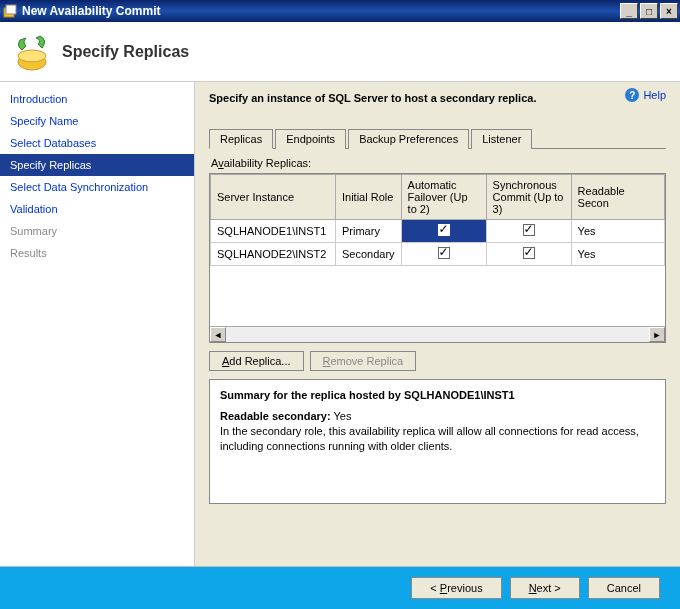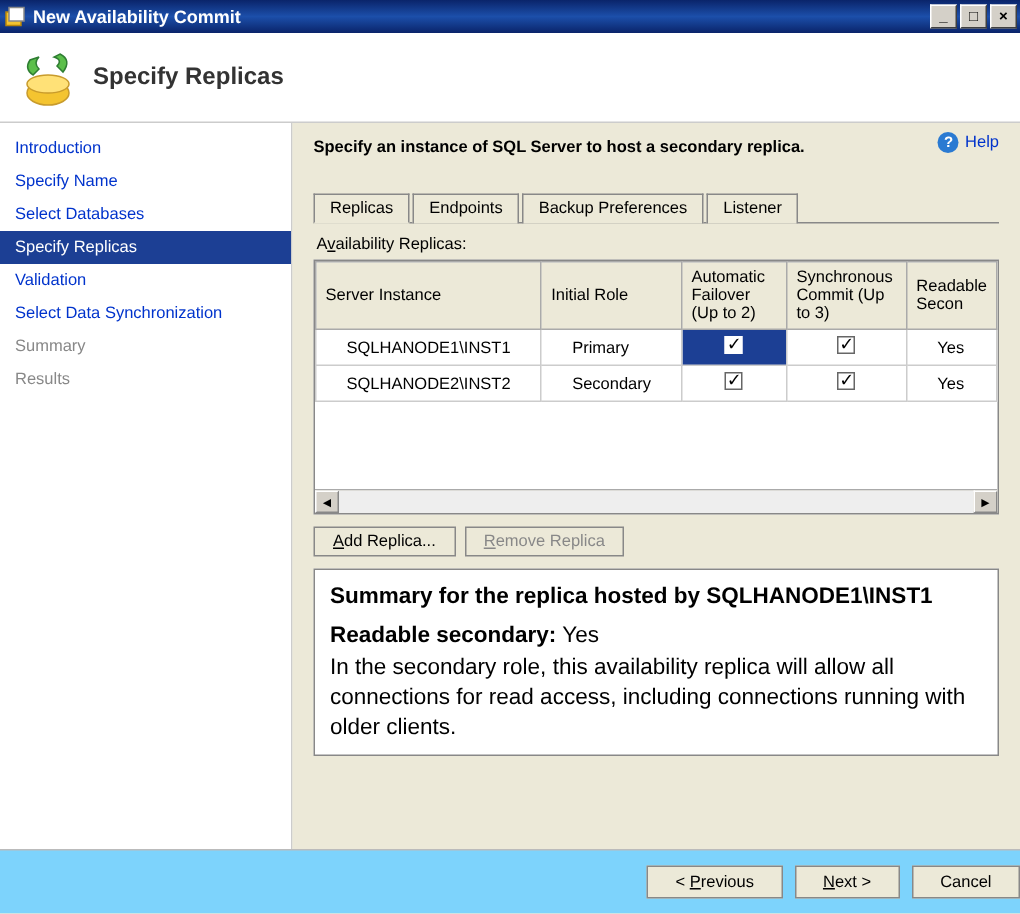--- a/index.html
+++ b/index.html
@@ -24,36 +24,36 @@
 .instruction { font-weight: bold; font-size: 11px; margin-bottom: 16px; }
 .tab-strip { display: flex; border-bottom: 1px solid #888; margin-top: 24px; }
 .tab { padding: 3px 10px; border: 1px solid #888; border-bottom: none; background: #ece9d8; margin-right: 2px; cursor: pointer; position: relative; top: 1px; }
 .tab.active { background: #ece9d8; border-bottom: 1px solid #ece9d8; }
 .tab-body { padding: 6px 0 0 0; }
 .section-label { margin: 2px 0 4px 2px; }
 .underline { text-decoration: underline; }
 .grid-wrap { border: 1px solid #888; background: #fff; height: 170px; overflow: hidden; position: relative; }
 .grid { width: 100%; border-collapse: collapse; }
 .grid th { background: #ece9d8; border: 1px solid #aaa; font-weight: normal; padding: 4px 6px; text-align: left; font-size: 11px; }
-.grid td { border: 1px solid #ccc; padding: 4px 20px; background: #fff; font-size: 11px; }
+.grid td { border: 1px solid #ccc; padding: 4px 6px; background: #fff; font-size: 11px; }
 .grid td.cell-sel { background: #1c3f94; }
 .chk { display: inline-block; width: 12px; height: 12px; border: 1px solid #666; background: #fff; position: relative; }
 .chk.checked::after { content: "✓"; position: absolute; top: -3px; left: 0; font-size: 12px; color: #000; }
 .td-center { text-align: center; }
 .hscroll { position: absolute; bottom: 0; left: 0; right: 0; height: 16px; background: #ece9d8; border-top: 1px solid #aaa; display: flex; }
 .hscroll-btn { width: 16px; height: 15px; background: #d4d0c8; border: 1px solid #fff; border-right-color: #888; border-bottom-color: #888; display: flex; align-items: center; justify-content: center; font-size: 9px; cursor: pointer; }
 .hscroll-track { flex: 1; background: #eee; }
 .btn-row { margin-top: 8px; display: flex; gap: 6px; }
 .btn { padding: 3px 12px; background: #ece9d8; border: 1px solid #888; cursor: pointer; font-size: 11px; }
 .btn.disabled { color: #888; }
-.summary-box { margin-top: 8px; border: 1px solid #888; background: #fff; padding: 8px 10px; height: 125px; overflow: hidden; font-size: 15px; line-height: 1.35; }
+.summary-box { margin-top: 8px; border: 1px solid #888; background: #fff; padding: 8px 10px; height: 125px; overflow: hidden; font-size: 11px; line-height: 1.35; }
 .summary-box .st { font-weight: bold; margin-bottom: 6px; }
 .summary-box .lbl { font-weight: bold; display: inline; }
 .summary-box p { margin-bottom: 8px; }
-.footer { border-top: 1px solid #bbb; background: #7dd3fc; height: 43px; display: flex; justify-content: flex-end; align-items: center; padding: 0 0; gap: 8px; }
+.footer { border-top: 1px solid #bbb; background: #0ea5e9; height: 43px; display: flex; justify-content: flex-end; align-items: center; padding: 0 20px; gap: 8px; }
 .footer .btn { padding: 4px 18px; }
 </style>
 </head>
 <body>
 
 <div class="titlebar">
   <span class="titlebar-icon">
     <svg width="14" height="14" viewBox="0 0 14 14">
         <rect x="1" y="4" width="10" height="9" fill="#f4c430" stroke="#b8860b"></rect>
         <rect x="3" y="1" width="10" height="9" fill="#fff" stroke="#888"></rect>
@@ -78,22 +78,22 @@
   </span>
   <span class="header-title">Specify Replicas</span>
 </div>
 
 <div class="body">
   <div class="sidebar">
     <div class="nav-item">Introduction</div>
     <div class="nav-item">Specify Name</div>
     <div class="nav-item">Select Databases</div>
     <div class="nav-item selected">Specify Replicas</div>
+    <div class="nav-item">Select Data Synchronization</div>
     <div class="nav-item">Validation</div>
-    <div class="nav-item">Select Data Synchronization</div>
     <div class="nav-item muted">Summary</div>
     <div class="nav-item muted">Results</div>
   </div>
 
   <div class="main">
     <div class="help-row">
       <span class="help-icon">?</span>
       <span class="help-link">Help</span>
     </div>
 

